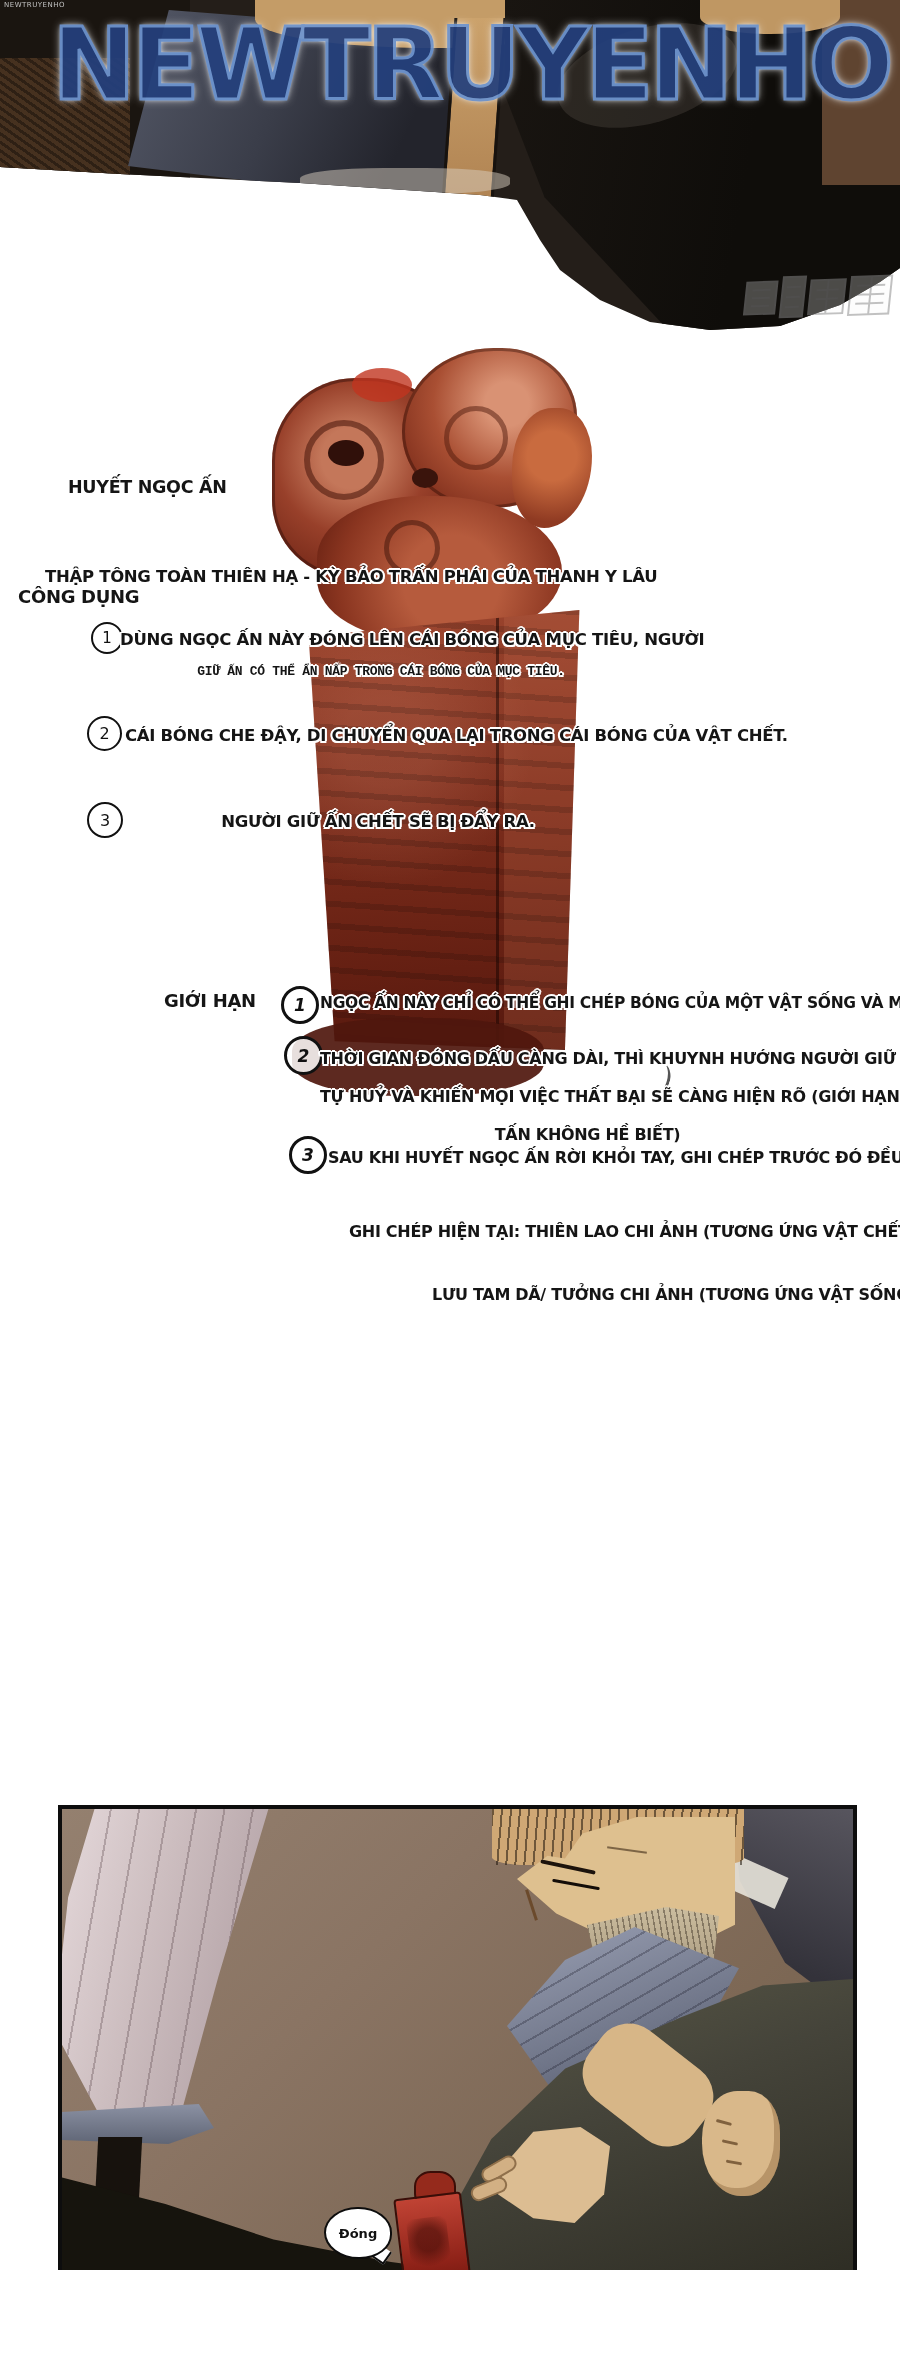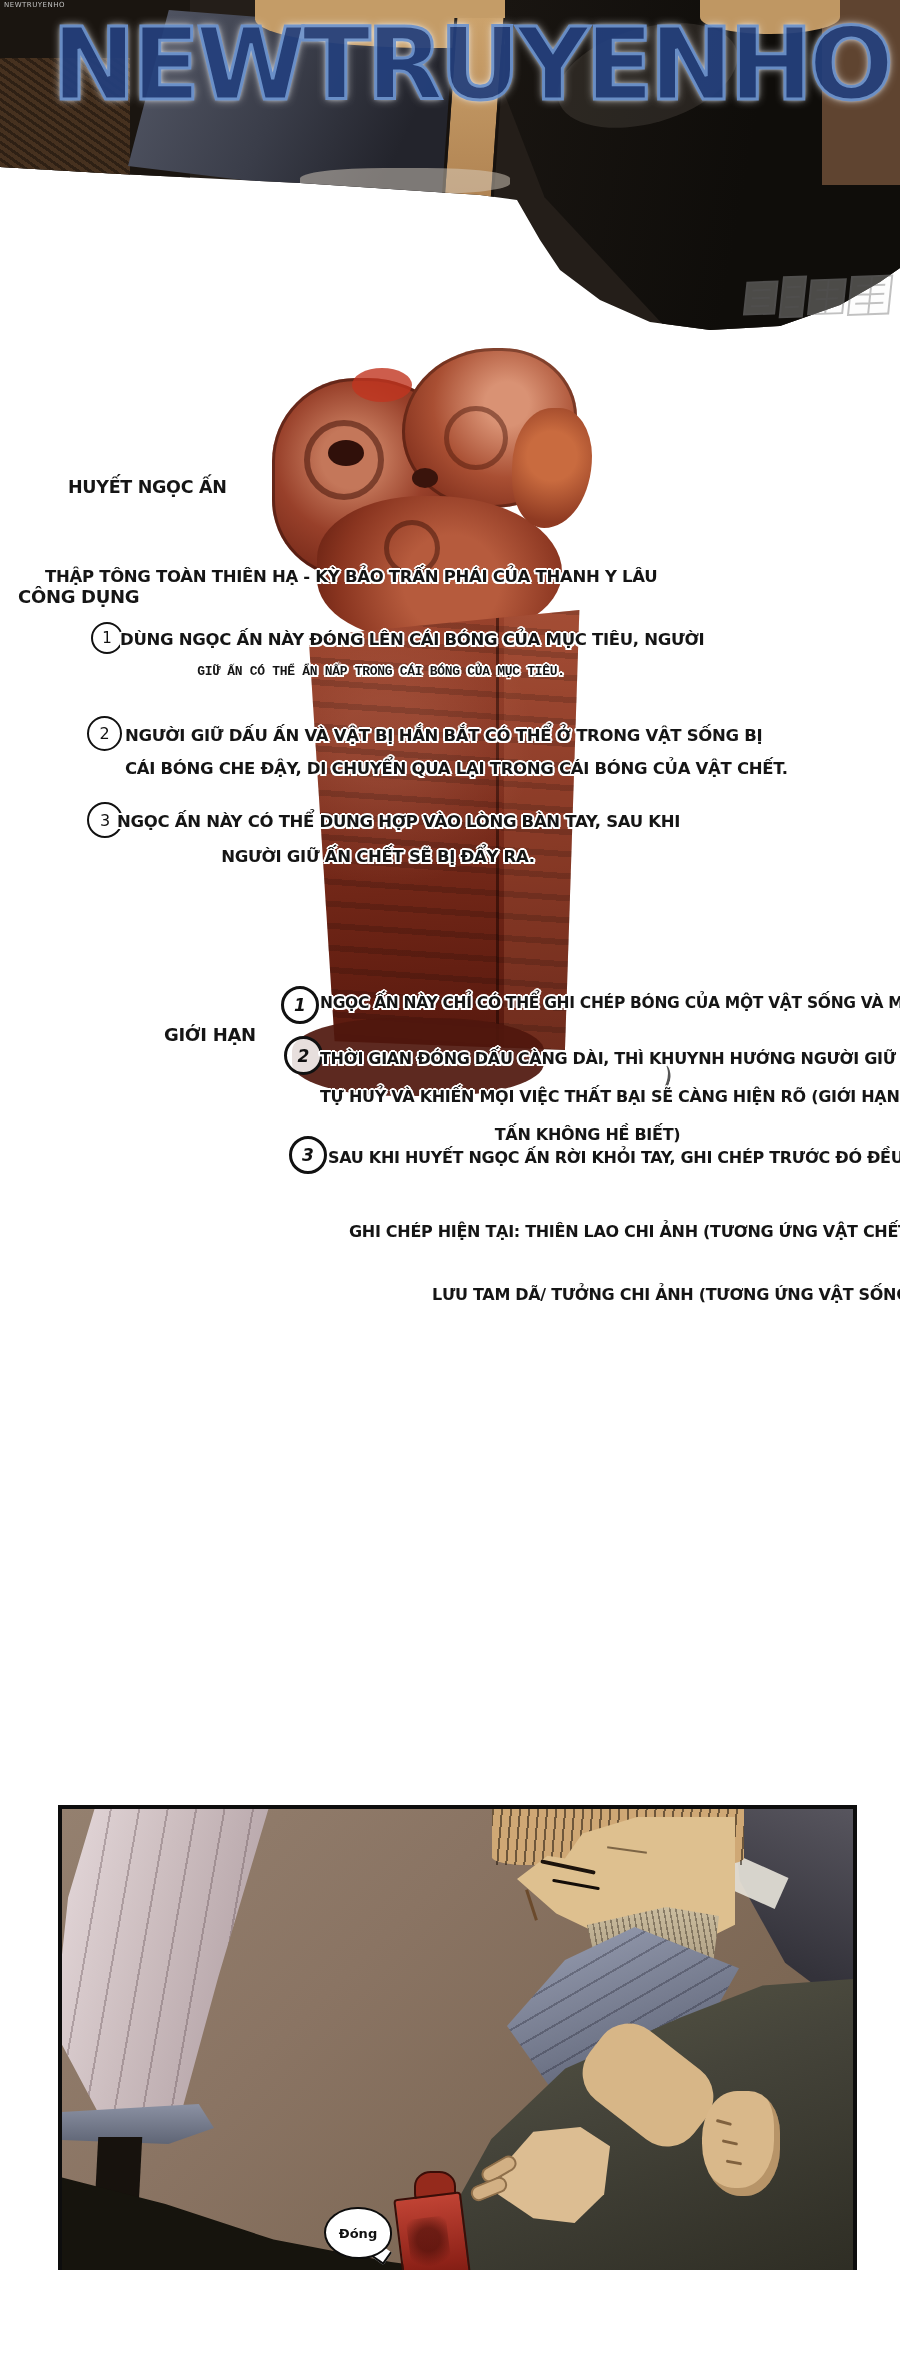--- a/index.html
+++ b/index.html
@@ -204,31 +204,29 @@
   <div class="t" style="left:18px;top:586px;font-size:18px;">CÔNG DỤNG</div>
 
   <div class="cnum" style="left:91px;top:622px;width:28px;height:28px;font-size:15px;">1</div>
   <div class="blk" style="left:120px;top:624px;width:522px;">
     <span class="ln t" style="position:static;font-size:16.5px;line-height:32px;">DÙNG NGỌC ẤN NÀY ĐÓNG LÊN CÁI BÓNG CỦA MỤC TIÊU, NGƯỜI</span>
     <span class="ln t" style="position:static;font-size:13px;line-height:32px;font-family:Liberation Mono, monospace;">GIỮ ẤN CÓ THỂ ẨN NẤP TRONG CÁI BÓNG CỦA MỤC TIÊU.</span>
   </div>
 
   <div class="cnum" style="left:87px;top:716px;width:31px;height:31px;font-size:16px;">2</div>
   <div class="blk" style="left:125px;top:719px;width:545px;">
-    <span class="ln t" style="position:static;font-size:16.5px;line-height:33px;">NGƯỜI GIỮ DẤU ẤN VÀ VẬT BỊ HẮN BẮT CÓ THỂ Ở TRONG VẬT SỐNG BỊ</span>
     <span class="ln t" style="position:static;font-size:16.5px;line-height:33px;">CÁI BÓNG CHE ĐẬY, DI CHUYỂN QUA LẠI TRONG CÁI BÓNG CỦA VẬT CHẾT.</span>
   </div>
 
   <div class="cnum" style="left:87px;top:802px;width:32px;height:32px;font-size:16px;">3</div>
   <div class="blk" style="left:117px;top:804px;width:522px;">
-    <span class="ln t" style="position:static;font-size:16.5px;line-height:35px;">NGỌC ẤN NÀY CÓ THỂ DUNG HỢP VÀO LÒNG BÀN TAY, SAU KHI</span>
     <span class="ln t" style="position:static;font-size:16.5px;line-height:35px;">NGƯỜI GIỮ ẤN CHẾT SẼ BỊ ĐẨY RA.</span>
   </div>
 
-  <div class="t" style="left:164px;top:1024px;font-size:18px;">GIỚI HẠN</div>
+  <div class="t" style="left:164px;top:990px;font-size:18px;">GIỚI HẠN</div>
 
   <div class="cnum em" style="left:281px;top:986px;width:32px;height:32px;font-size:17px;">1</div>
   <div class="blk" style="left:320px;top:992px;width:548px;">
     <span class="ln t" style="position:static;font-size:15.5px;line-height:22px;">NGỌC ẤN NÀY CHỈ CÓ THỂ GHI CHÉP BÓNG CỦA MỘT VẬT SỐNG VÀ MỘT VẬT CHẾT.</span>
   </div>
 
   <div class="cnum em" style="left:284px;top:1036px;width:33px;height:33px;font-size:17px;">2</div>
   <div class="blk" style="left:320px;top:1040px;width:535px;">
     <span class="ln t" style="position:static;font-size:16px;line-height:38px;">THỜI GIAN ĐÓNG DẤU CÀNG DÀI, THÌ KHUYNH HƯỚNG NGƯỜI GIỮ ẤN MUỐN</span>
     <span class="ln t" style="position:static;font-size:16px;line-height:38px;">TỰ HUỶ VÀ KHIẾN MỌI VIỆC THẤT BẠI SẼ CÀNG HIỆN RÕ (GIỚI HẠN NÀY ĐẠI</span>

